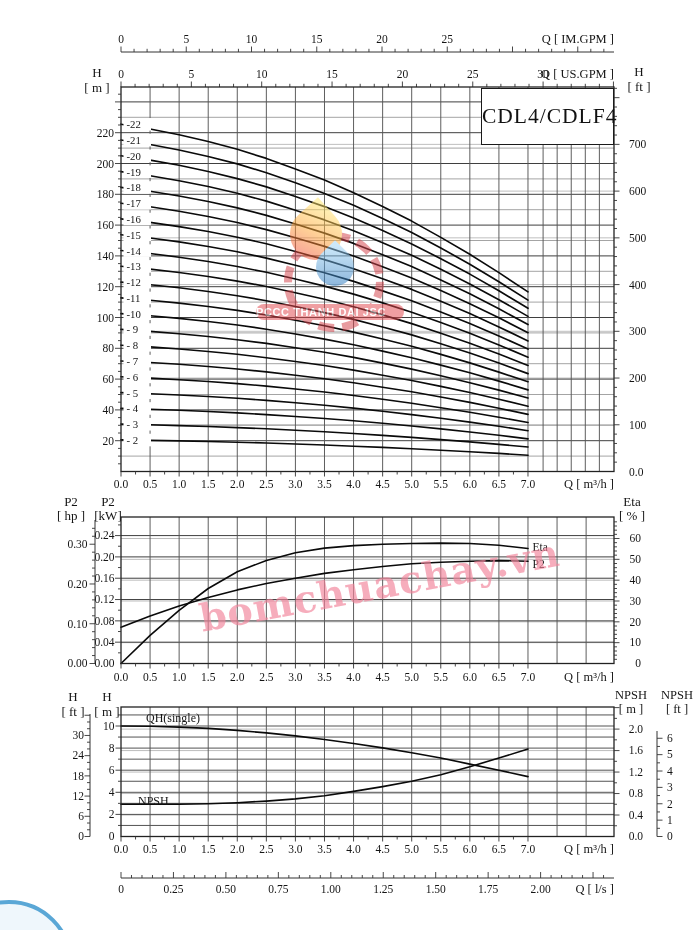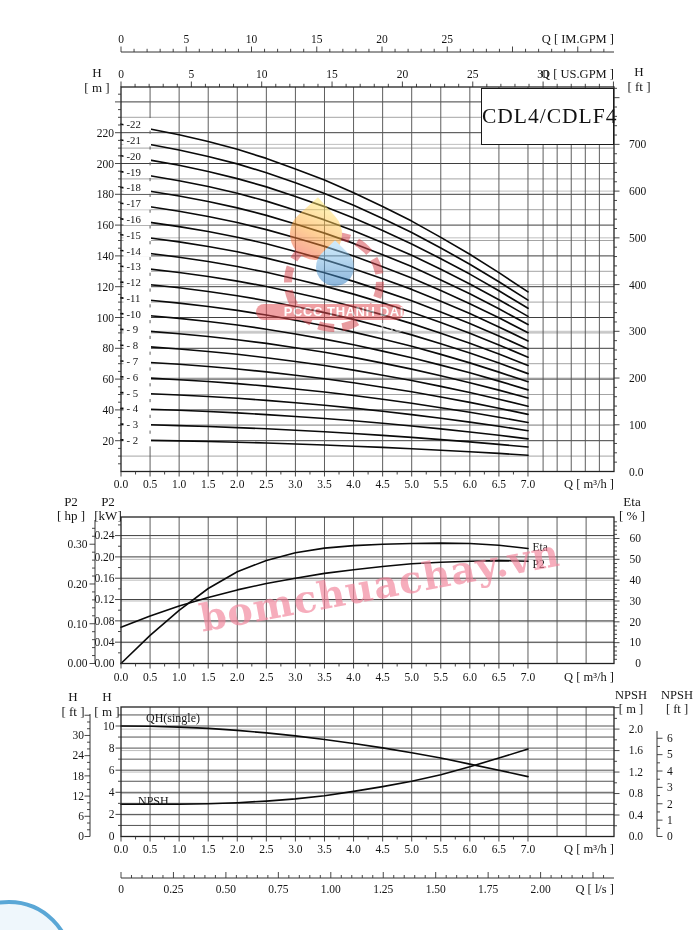--- a/index.html
+++ b/index.html
@@ -19,21 +19,21 @@
   .wm-gear{position:absolute;left:22px;top:30px;width:84px;height:84px;border-radius:50%;
     border:8px dashed #d4424b;}
   .wm-flame{position:absolute;left:28px;top:6px;width:52px;height:52px;
     border-radius:0 50% 50% 50%;transform:rotate(48deg);
     background:linear-gradient(160deg,#ffe873 5%,#ffa637 50%,#f0483c 95%);}
   .wm-drop{position:absolute;left:54px;top:46px;width:38px;height:38px;
     border-radius:0 50% 50% 50%;transform:rotate(45deg);
     background:linear-gradient(135deg,#9fd4f5 10%,#1e6fb8 90%);}
   .wm-banner{position:absolute;left:-6px;top:102px;width:148px;height:16px;background:#e2484e;
     border-radius:8px;color:#fff;font-family:"Liberation Sans", sans-serif;font-weight:bold;
-    font-size:13px;letter-spacing:.6px;line-height:16px;text-align:right;}
+    font-size:11px;letter-spacing:.6px;line-height:16px;text-align:left;}
   .corner-arc{position:absolute;left:-55px;top:900px;width:120px;height:120px;z-index:2;
     border-radius:50%;border:4px solid #5aa7d6;background:rgba(190,225,244,.25);}
 </style>
 </head>
 <body>
 
 <div class="stage">
   <svg id="cv" width="700" height="930" viewBox="0 0 700 930">
       <g>
         <line x1="121" y1="52" x2="614" y2="52" stroke="#333" stroke-width="1"></line>

